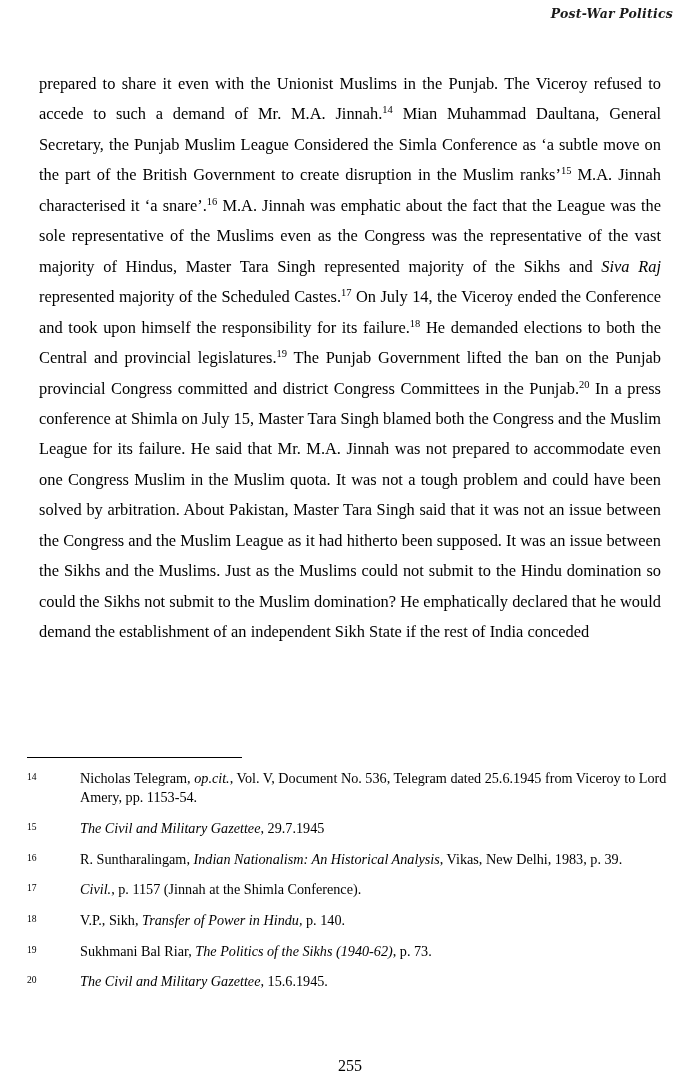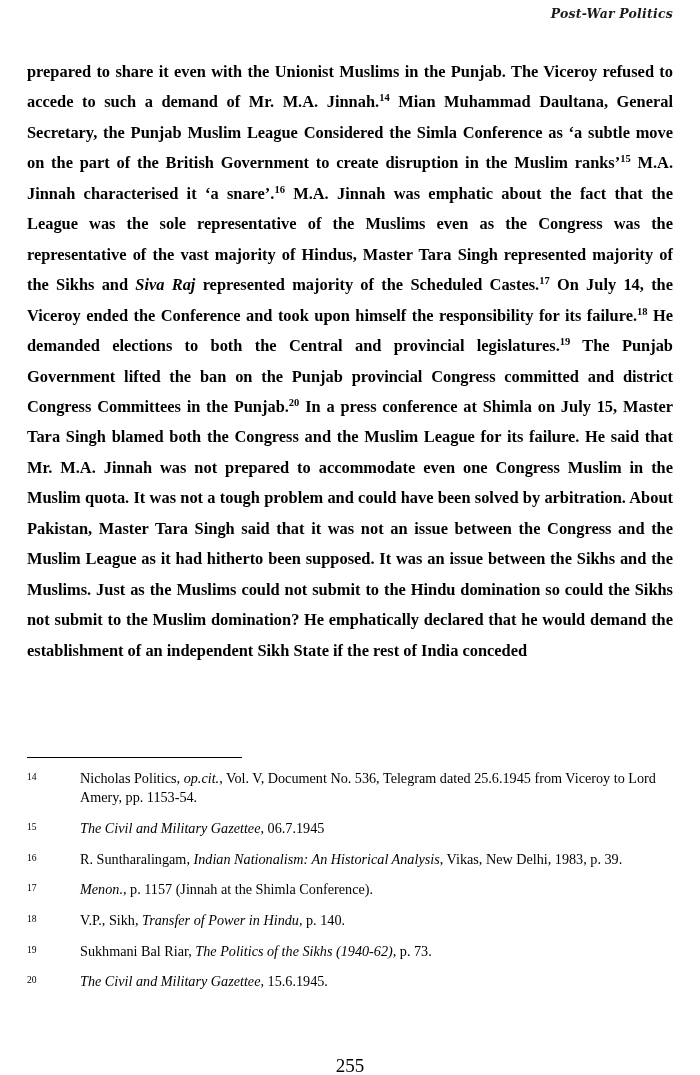--- a/index.html
+++ b/index.html
@@ -38,27 +38,26 @@
   }
 
   
   .body-col {
     position: absolute;
     top: 57px;
     left: 27px;
     width: 646px;
   }
   .body-col p {
-    margin: 0;
+    margin: 12px;
     font-size: 16.4px;
     line-height: 30.45px;
     text-align: justify;
     text-justify: inter-word;
     hyphens: none;
-    font-weight: bold;
   }
   .body-col p sup {
     font-size: 10.5px;
     line-height: 0;
     vertical-align: 0.62em;
   }
   .it { font-style: italic; }
 
   
   .footnote-zone {
@@ -95,54 +94,54 @@
     display: block;
   }
 
   
   .folio {
     position: absolute;
     left: 0;
     right: 0;
     top: 1057px;
     text-align: center;
-    font-size: 19px;
+    font-size: 16px;
     line-height: 18px;
     color: #000;
   }
 </style>
 </head>
 <body>
 
 <div class="page">
 
   <div class="running-header">Post-War Politics</div>
 
   <div class="body-col">
     <p><span>prepared to share it even with the Unionist Muslims in the Punjab. The Viceroy refused to accede to such a demand of Mr. M.A. Jinnah.</span><sup>14</sup><span> Mian Muhammad Daultana, General Secretary, the Punjab Muslim League Considered the Simla Conference as ‘a subtle move on the part of the British Government to create disruption in the Muslim ranks’</span><sup>15</sup><span> M.A. Jinnah characterised it ‘a snare’.</span><sup>16</sup><span> M.A. Jinnah was emphatic about the fact that the League was the sole representative of the Muslims even as the Congress was the representative of the vast majority of Hindus, Master Tara Singh represented majority of the Sikhs and </span><span class="it">Siva Raj</span><span> represented majority of the Scheduled Castes.</span><sup>17</sup><span> On July 14, the Viceroy ended the Conference and took upon himself the responsibility for its failure.</span><sup>18</sup><span> He demanded elections to both the Central  and provincial legislatures.</span><sup>19</sup><span> The Punjab Government lifted the ban on the Punjab provincial Congress committed and district Congress Committees in the Punjab.</span><sup>20</sup><span>  In a press conference at Shimla on July 15, Master Tara Singh blamed both the Congress and the Muslim League for its failure. He said that Mr. M.A. Jinnah was not prepared to accommodate even one Congress Muslim in the Muslim quota. It was not a tough problem and could have been solved by arbitration. About Pakistan, Master Tara Singh said that it was not an issue between the Congress and the Muslim League as it had hitherto been supposed. It was an issue between the Sikhs and the Muslims. Just as the Muslims could not submit to the Hindu domination so could the Sikhs not submit to the Muslim domination? He emphatically declared that he would demand the establishment of an independent Sikh State if the rest of India conceded</span></p>
   </div>
 
   <div class="footnote-zone">
     <div class="footnote-rule"></div>
     <div>
         <div class="footnote">
           <span class="fn-num">14</span>
-          <span class="fn-text"><span>Nicholas Politics, </span><span class="it">op.cit.</span><span>, Vol. V, Document No. 536, Telegram dated 25.6.1945 from Viceroy to Lord Amery, pp. 1153-54.</span></span>
+          <span class="fn-text"><span>Nicholas Telegram, </span><span class="it">op.cit.</span><span>, Vol. V, Document No. 536, Telegram dated 25.6.1945 from Viceroy to Lord Amery, pp. 1153-54.</span></span>
         </div>
         <div class="footnote">
           <span class="fn-num">15</span>
-          <span class="fn-text"><span class="it">The Civil and Military Gazettee</span><span>, 06.7.1945</span></span>
+          <span class="fn-text"><span class="it">The Civil and Military Gazettee</span><span>, 29.7.1945</span></span>
         </div>
         <div class="footnote">
           <span class="fn-num">16</span>
           <span class="fn-text"><span>R. Suntharalingam, </span><span class="it">Indian Nationalism: An Historical Analysis</span><span>, Vikas, New Delhi, 1983, p. 39.</span></span>
         </div>
         <div class="footnote">
           <span class="fn-num">17</span>
-          <span class="fn-text"><span class="it">Menon.</span><span>, p. 1157 (Jinnah at the Shimla Conference).</span></span>
+          <span class="fn-text"><span class="it">Civil.</span><span>, p. 1157 (Jinnah at the Shimla Conference).</span></span>
         </div>
         <div class="footnote">
           <span class="fn-num">18</span>
           <span class="fn-text"><span>V.P., Sikh, </span><span class="it">Transfer of Power in Hindu,</span><span>  p. 140.</span></span>
         </div>
         <div class="footnote">
           <span class="fn-num">19</span>
           <span class="fn-text"><span>Sukhmani Bal Riar, </span><span class="it">The Politics of the Sikhs (1940-62)</span><span>, p. 73.</span></span>
         </div>
         <div class="footnote">

